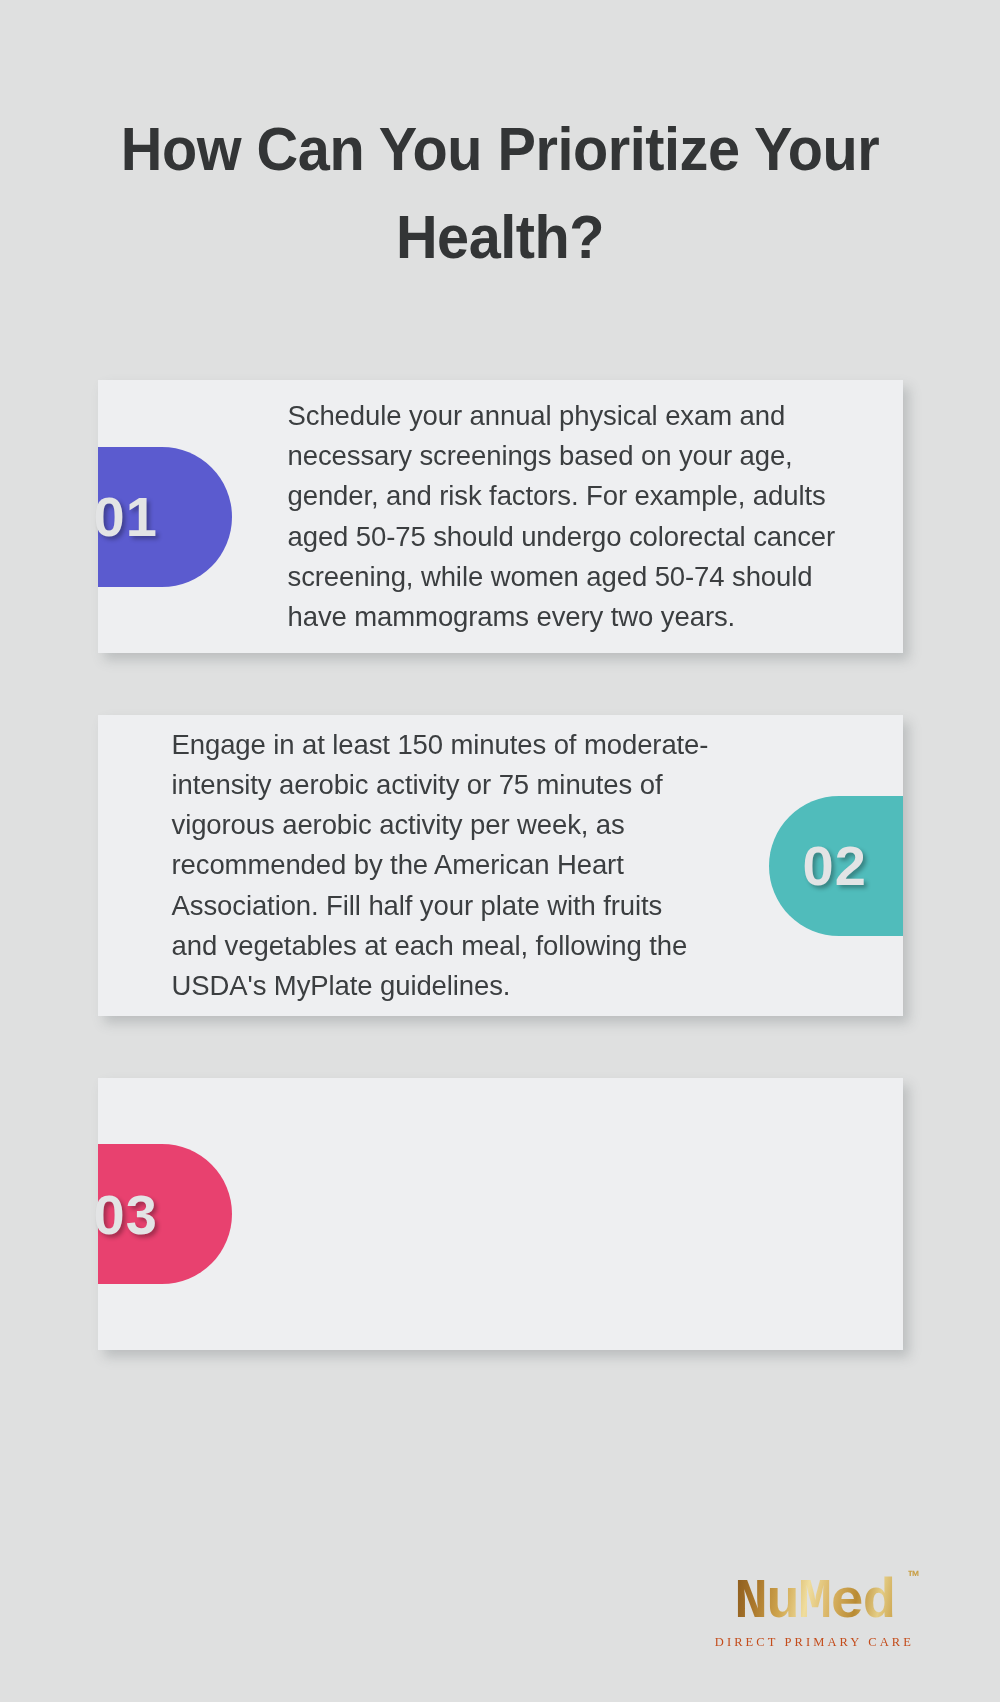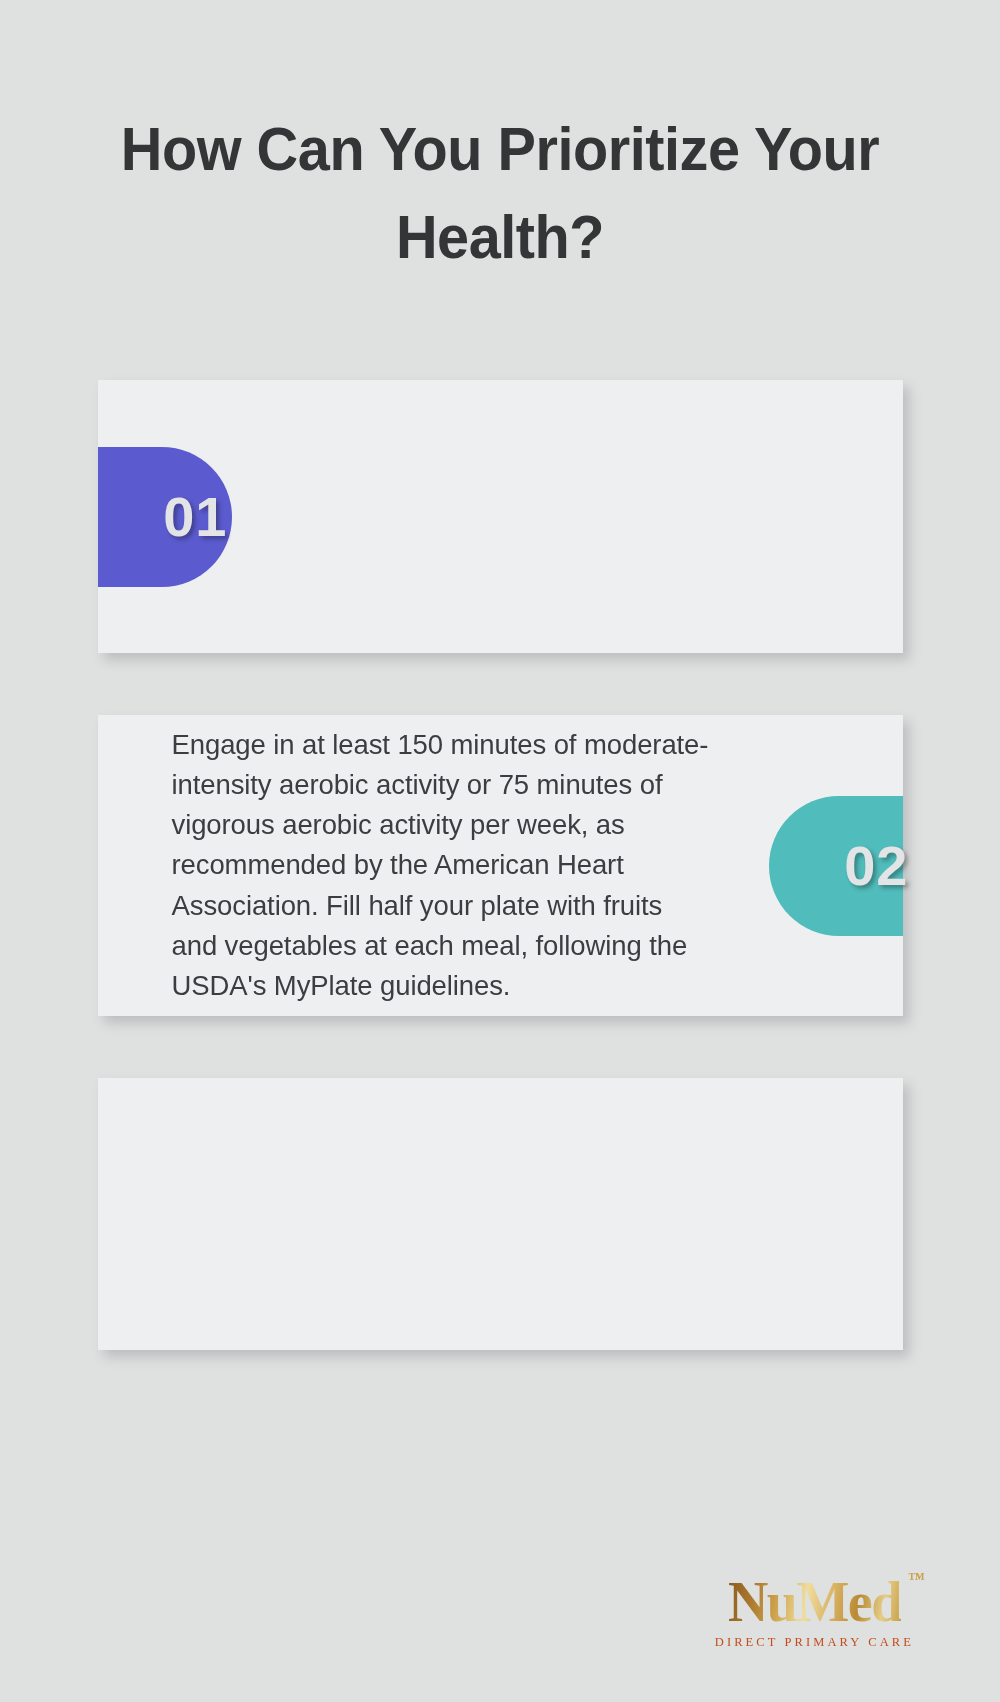--- a/index.html
+++ b/index.html
@@ -54,21 +54,21 @@
 
   .card.align-right { flex-direction: row-reverse; }
 
   
   .badge {
     flex: 0 0 auto;
     width: 134px;
     height: 140px;
     display: flex;
     align-items: center;
-    justify-content: flex-end;
+    justify-content: flex-start;
     position: relative;
   }
   .badge-left {
     border-top-right-radius: 70px;
     border-bottom-right-radius: 70px;
     margin-left: 0;
   }
   .badge-right {
     border-top-left-radius: 70px;
     border-bottom-left-radius: 70px;
@@ -107,21 +107,21 @@
   }
   .logo-block {
     position: absolute;
     right: 86px;
     bottom: 52px;
     text-align: center;
   }
   .logo-wordmark {
     position: relative;
     display: inline-block;
-    font-family: Liberation Serif, serif;
+    font-family: Liberation Mono, monospace;
     font-weight: bold;
     font-size: 56px;
     line-height: 1.02;
     letter-spacing: -1.5px;
     background: linear-gradient(100deg,
         #8a5a1d 0%,
         #a9762b 14%,
         #cfa54e 30%,
         #efdd9e 45%,
         #d8b262 60%,
@@ -160,30 +160,34 @@
 <body>
 
 <h1 class="page-title">How Can You Prioritize Your Health?</h1>
 
 <div class="cards">
 
   <div class="card card-1">
     <div class="badge badge-left" style="background:#5b5bcf;">
       <span class="badge-num">01</span>
     </div>
+    <p class="card-text">Schedule your annual physical exam and necessary screenings based on your age, gender, and risk factors. For example, adults aged 50-75 should undergo colorectal cancer screening, while women aged 50-74 should have mammograms every two years.</p>
   </div>
 
   <div class="card card-2 align-right">
     <div class="badge badge-right" style="background:#50bcbb;">
       <span class="badge-num">02</span>
     </div>
     <p class="card-text">Engage in at least 150 minutes of moderate-intensity aerobic activity or 75 minutes of vigorous aerobic activity per week, as recommended by the American Heart Association. Fill half your plate with fruits and vegetables at each meal, following the USDA's MyPlate guidelines.</p>
   </div>
 
   <div class="card card-3">
+    <div class="badge badge-left" style="background:#e8416f;">
+      <span class="badge-num">03</span>
+    </div>
   </div>
 
 </div>
 
 <div class="footer">
   <div class="logo-block">
     <div class="logo-wordmark"><span>NuMed</span><span class="logo-tm">™</span></div>
     <div class="logo-tagline">DIRECT PRIMARY CARE</div>
   </div>
 </div>

